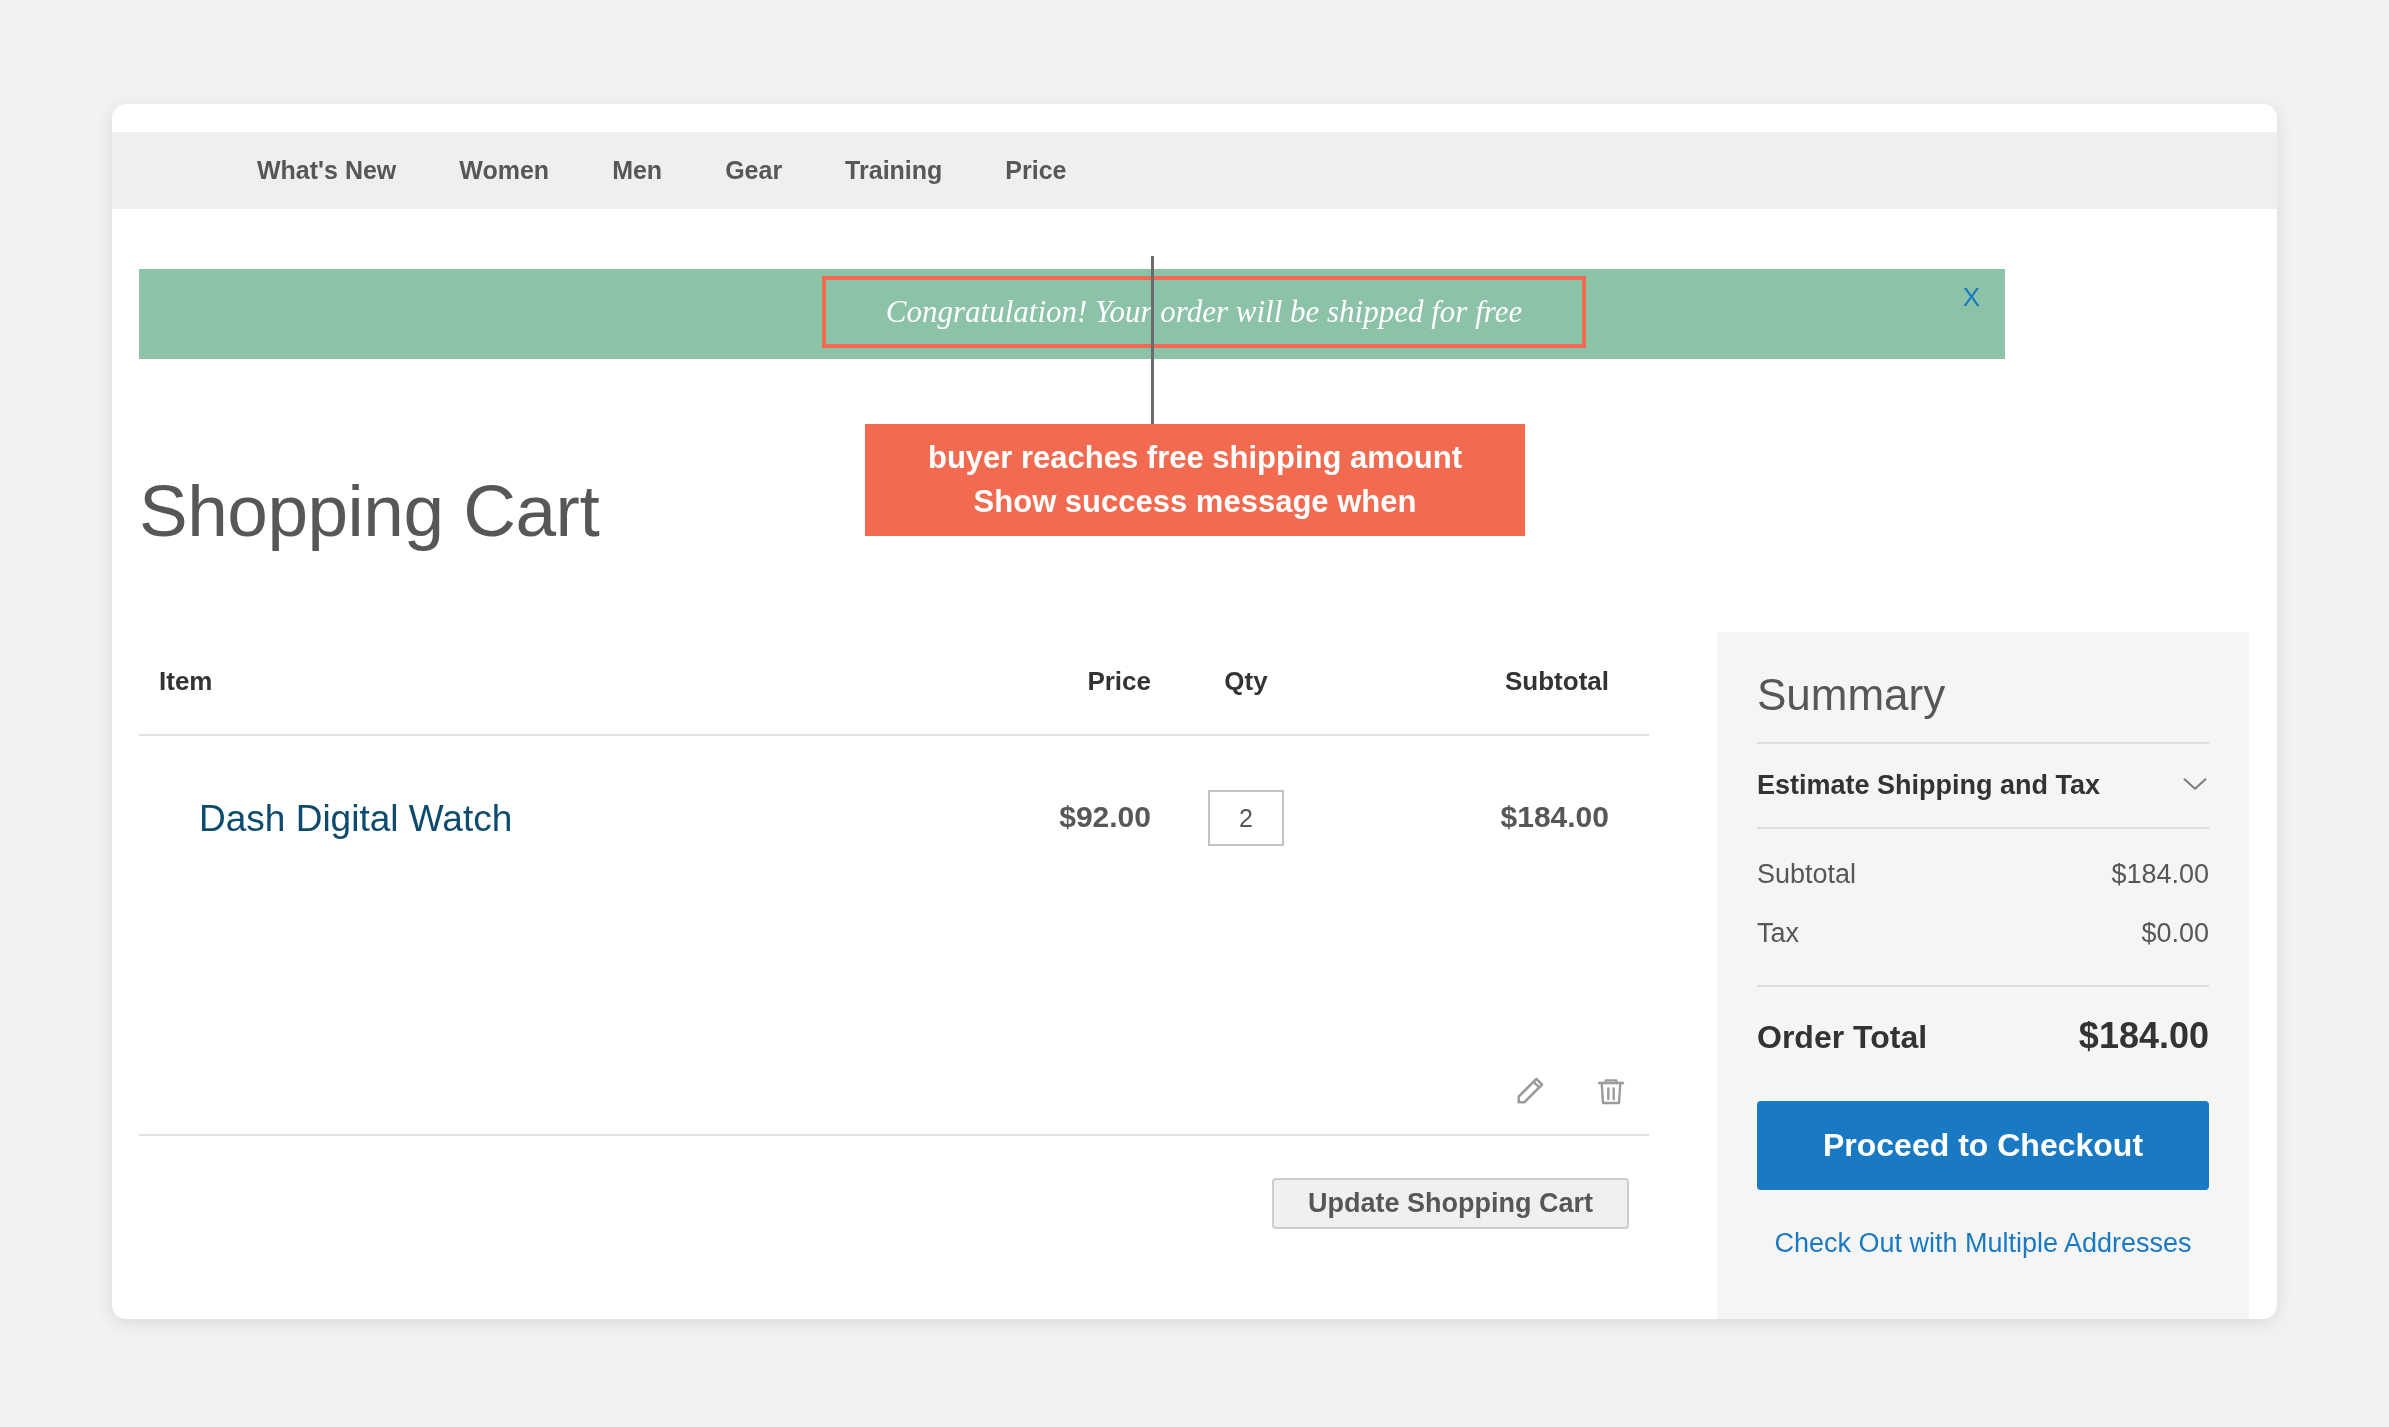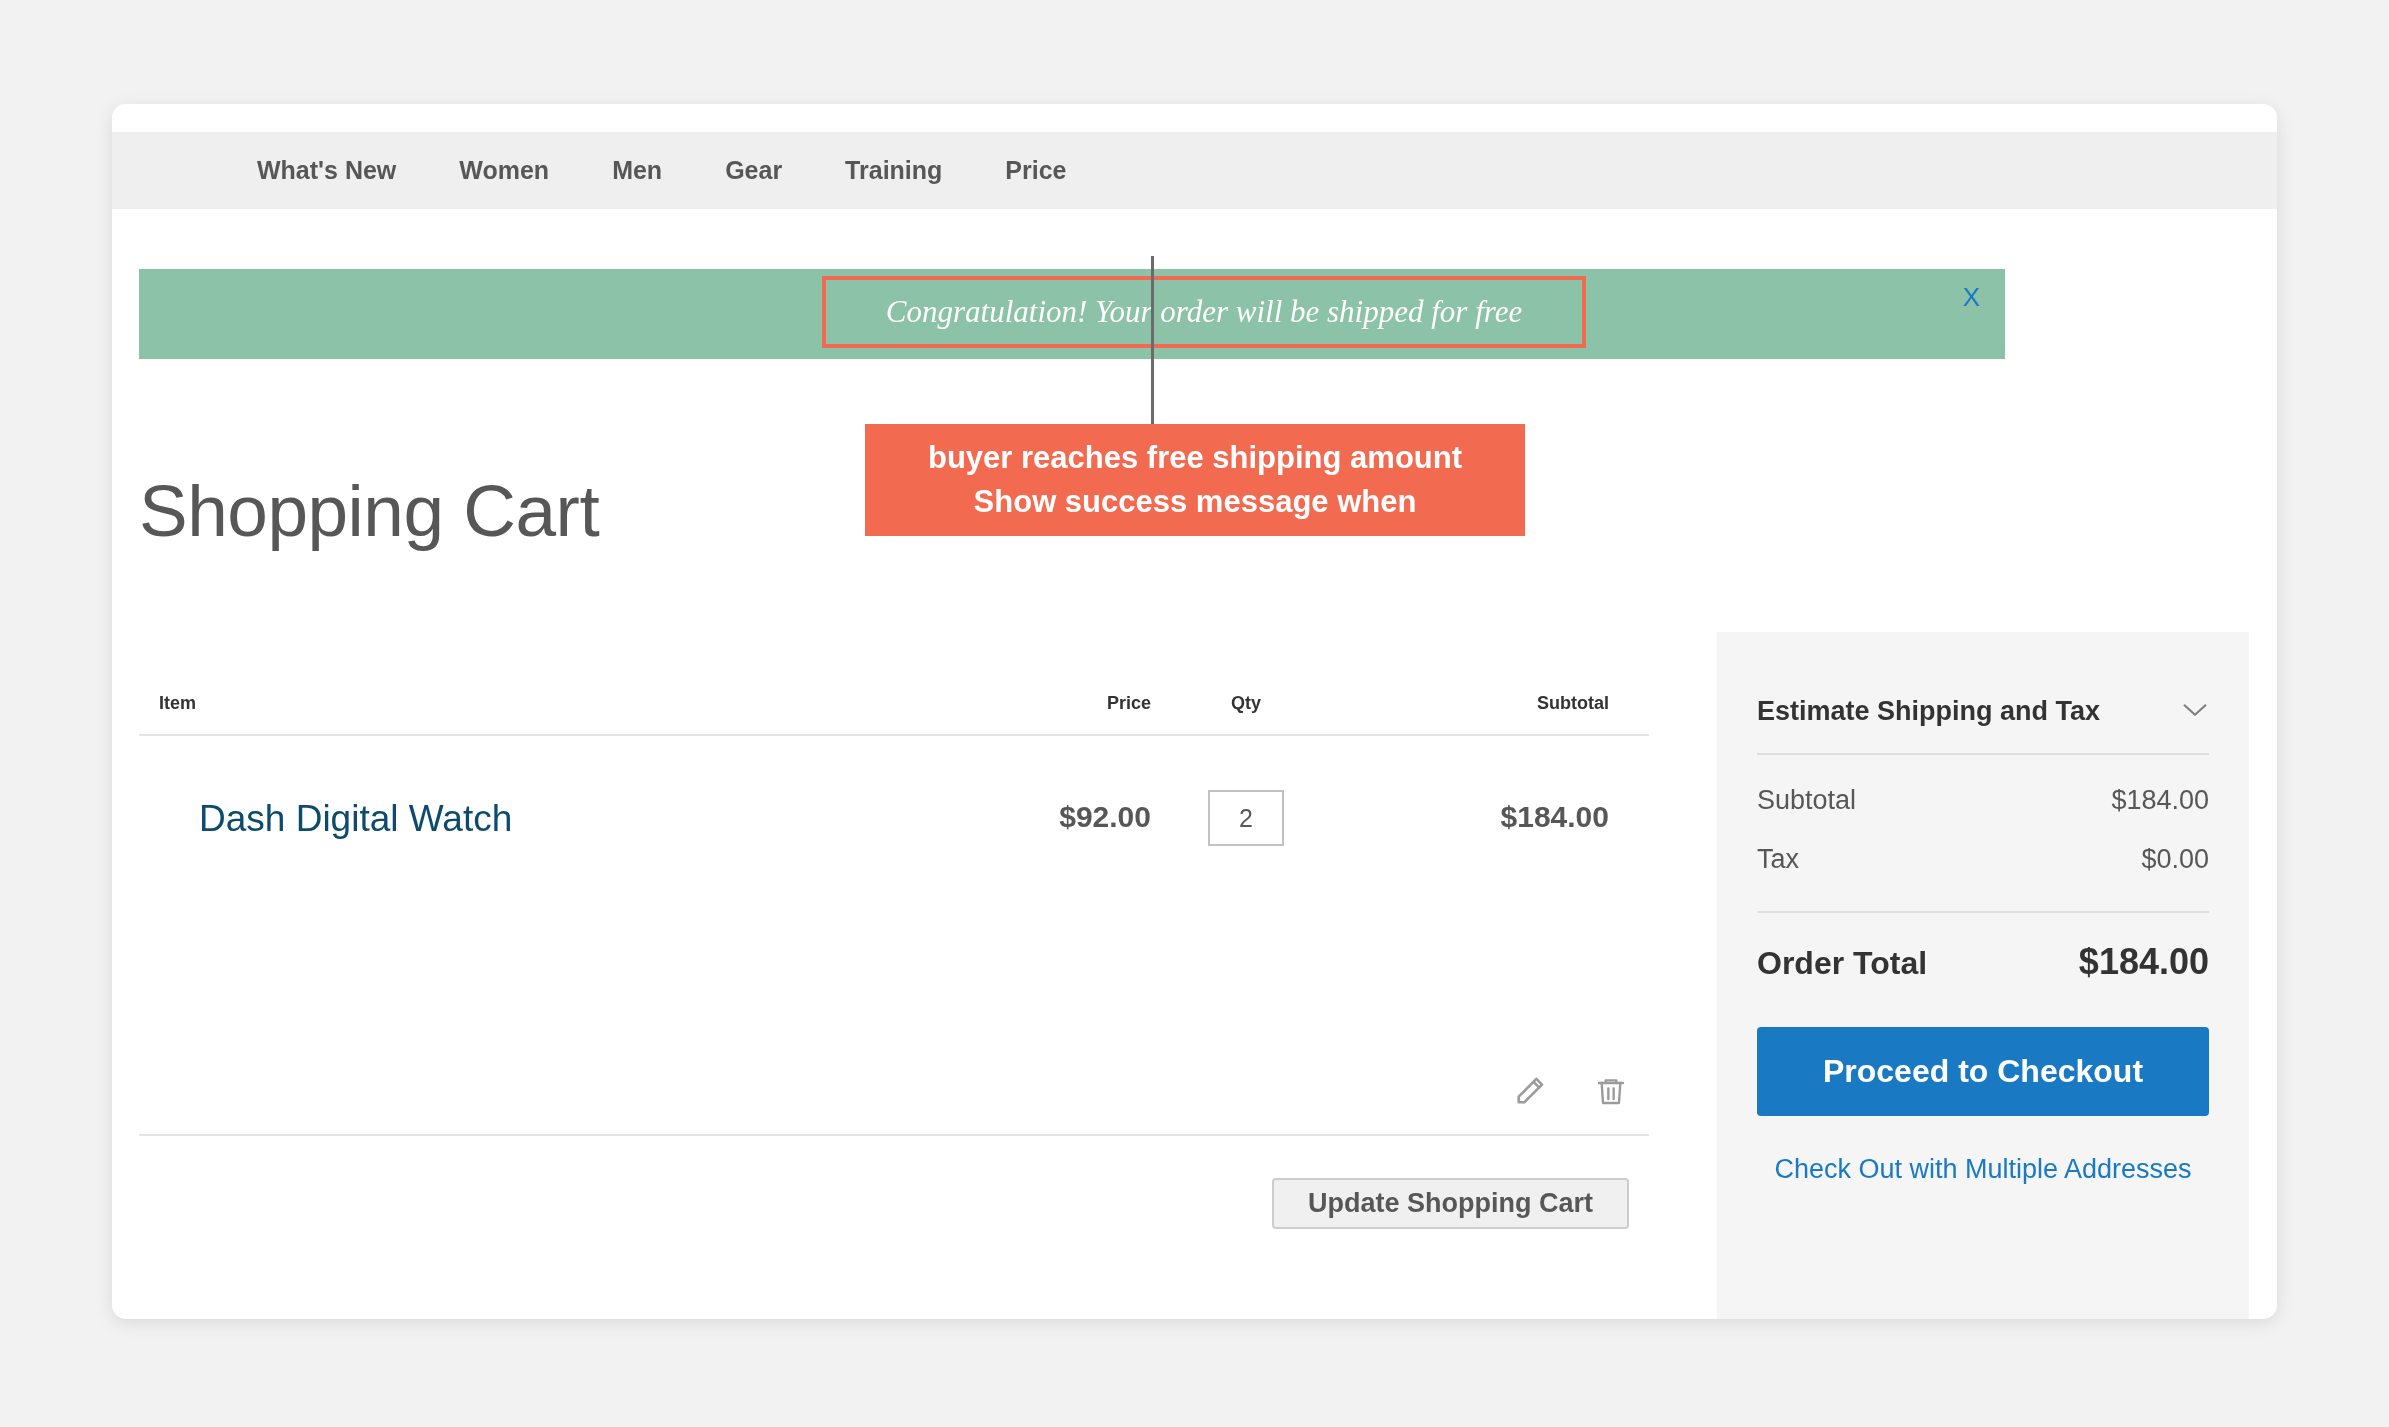--- a/index.html
+++ b/index.html
@@ -133,24 +133,24 @@
 
   
   .cart {
     position: absolute;
     left: 27px;
     top: 545px;
     width: 1510px;
   }
   .cart-head {
     display: flex;
-    align-items: flex-end;
+    align-items: center;
     height: 87px;
     border-bottom: 2px solid #e3e3e3;
-    font-size: 18px;
+    font-size: 26px;
     font-weight: bold;
     color: #333333;
   }
   .col-item     { width: 782px; padding-left: 20px; }
   .col-price    { width: 230px; text-align: right; }
   .col-qty      { width: 190px; text-align: center; }
   .col-subtotal { width: 288px; text-align: right; padding-right: 20px; }
   .cart-head .col-item,
   .cart-head .col-price,
   .cart-head .col-qty,
@@ -456,20 +456,21 @@
 
       </div>
 
       <div class="cart-actions">
         <button class="btn-update">Update Shopping Cart</button>
       </div>
 
     </div>
 
     <aside class="summary">
+      <div class="summary-title">Summary</div>
 
       <div class="estimate-row">
         <span class="estimate-label">Estimate Shipping and Tax</span>
         <span>
           <svg width="28" height="18" viewBox="0 0 24 14" fill="none" stroke="#7d7d7d" stroke-width="1.8" stroke-linecap="round" stroke-linejoin="round">
             <path d="M3 3l9 8 9-8"></path>
           </svg>
         </span>
       </div>
 

